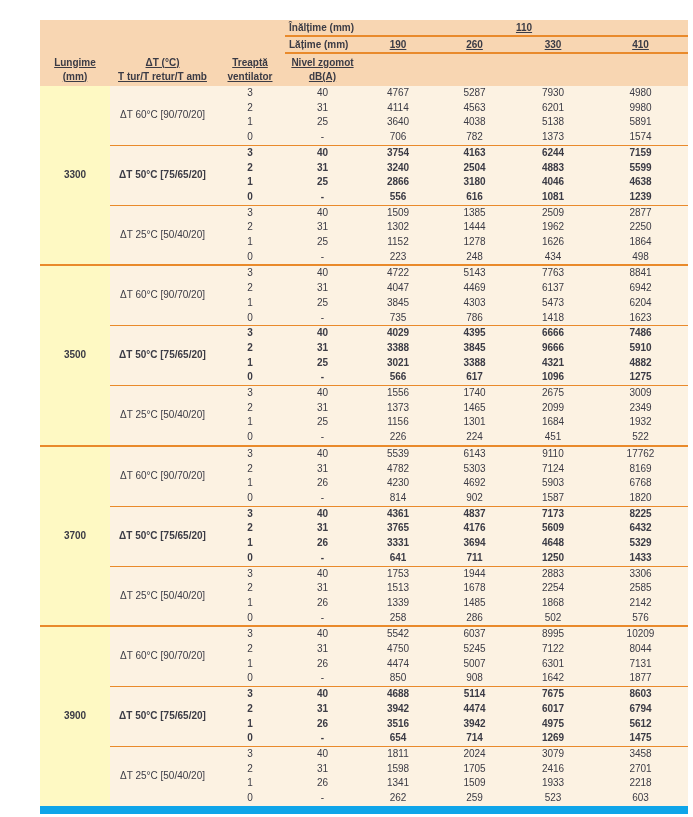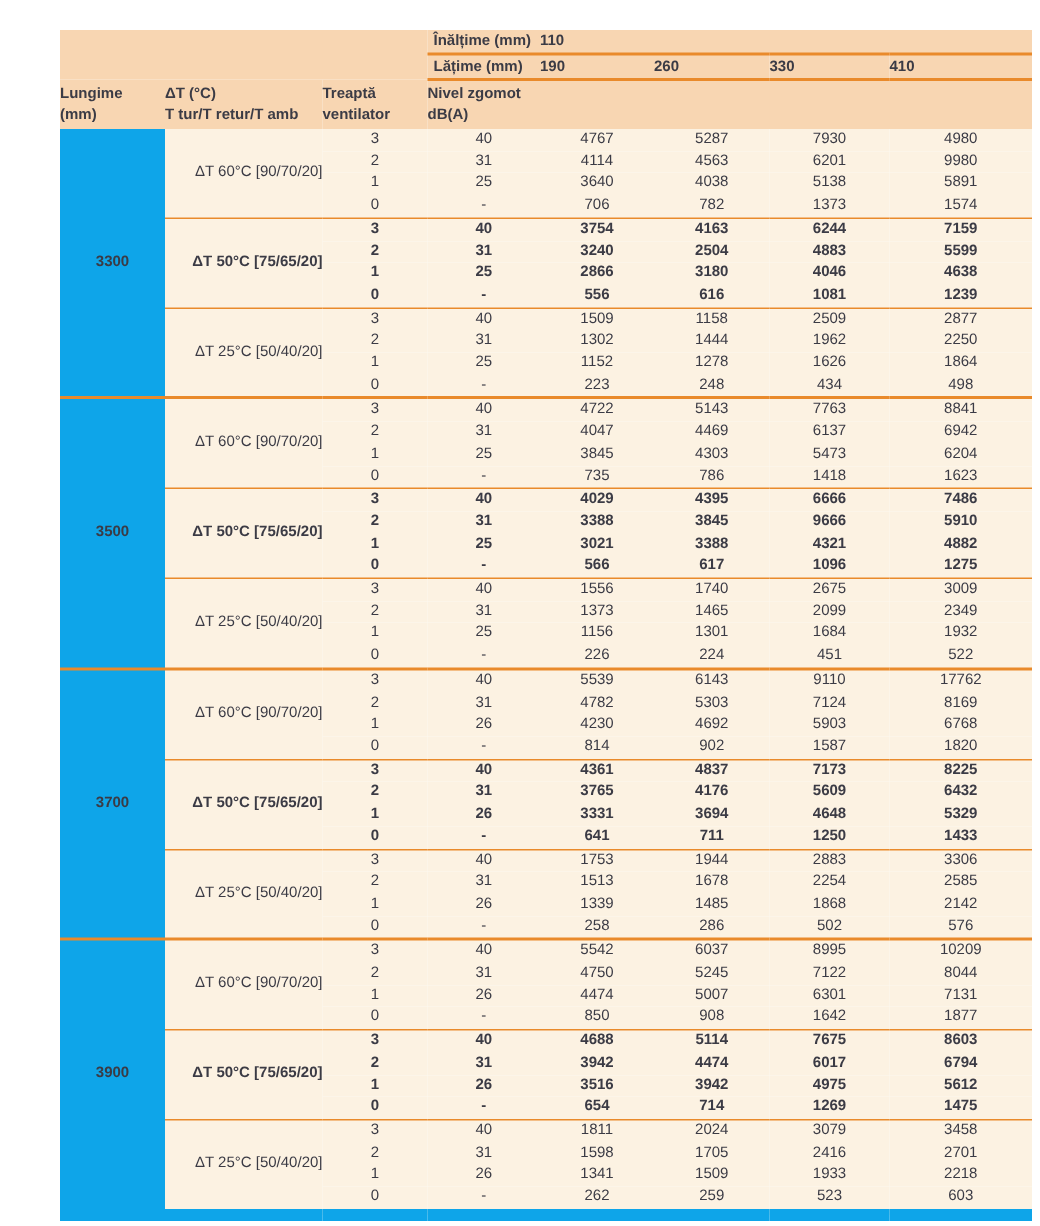--- a/index.html
+++ b/index.html
@@ -31,37 +31,37 @@
   thead th {
     background: #f8d6b2;
     font-weight: bold;
     padding: 0;
     vertical-align: middle;
     line-height: 14px;
   }
   thead tr.h-row1 th, thead tr.h-row2 th { height: 15px; }
   thead tr.h-row3 th { height: 32px; }
   th.left  { text-align: left; padding-left: 4px; }
-  th.cent  { text-align: left; }
+  th.cent  { text-align: center; text-decoration: underline; }
   th.hline { border-bottom: 2px solid #e98a2b; }
   th .l2   { display: block; }
 
   tbody td {
     background: #fcf2e2;
     text-align: center;
     vertical-align: middle;
     padding: 0;
     height: 14.7px;
     line-height: 14.7px;
   }
   tbody td.lungime {
-    background: #0ea5e9;
+    background: #fef9c3;
     font-weight: bold;
   }
-  tbody td.dt { text-align: right; }
+  tbody td.dt { text-align: center; }
   tr.bold td { font-weight: bold; }
   tr.gsep td { border-top: 1.5px solid #e98a2b; }
   tr.bsep td { border-top: 2px solid #e98a2b; }
 </style>
 </head>
 <body>
 
 <div class="page">
   <table class="spec">
     <colgroup>
@@ -174,21 +174,21 @@
           <td>556</td>
           <td>616</td>
           <td>1081</td>
           <td>1239</td>
         </tr>
         <tr class="gsep">
           <td rowspan="4" class="dt">ΔT 25°C [50/40/20]</td>
           <td>3</td>
           <td>40</td>
           <td>1509</td>
-          <td>1158</td>
+          <td>1385</td>
           <td>2509</td>
           <td>2877</td>
         </tr>
         <tr>
           <td>2</td>
           <td>31</td>
           <td>1302</td>
           <td>1444</td>
           <td>1962</td>
           <td>2250</td>

